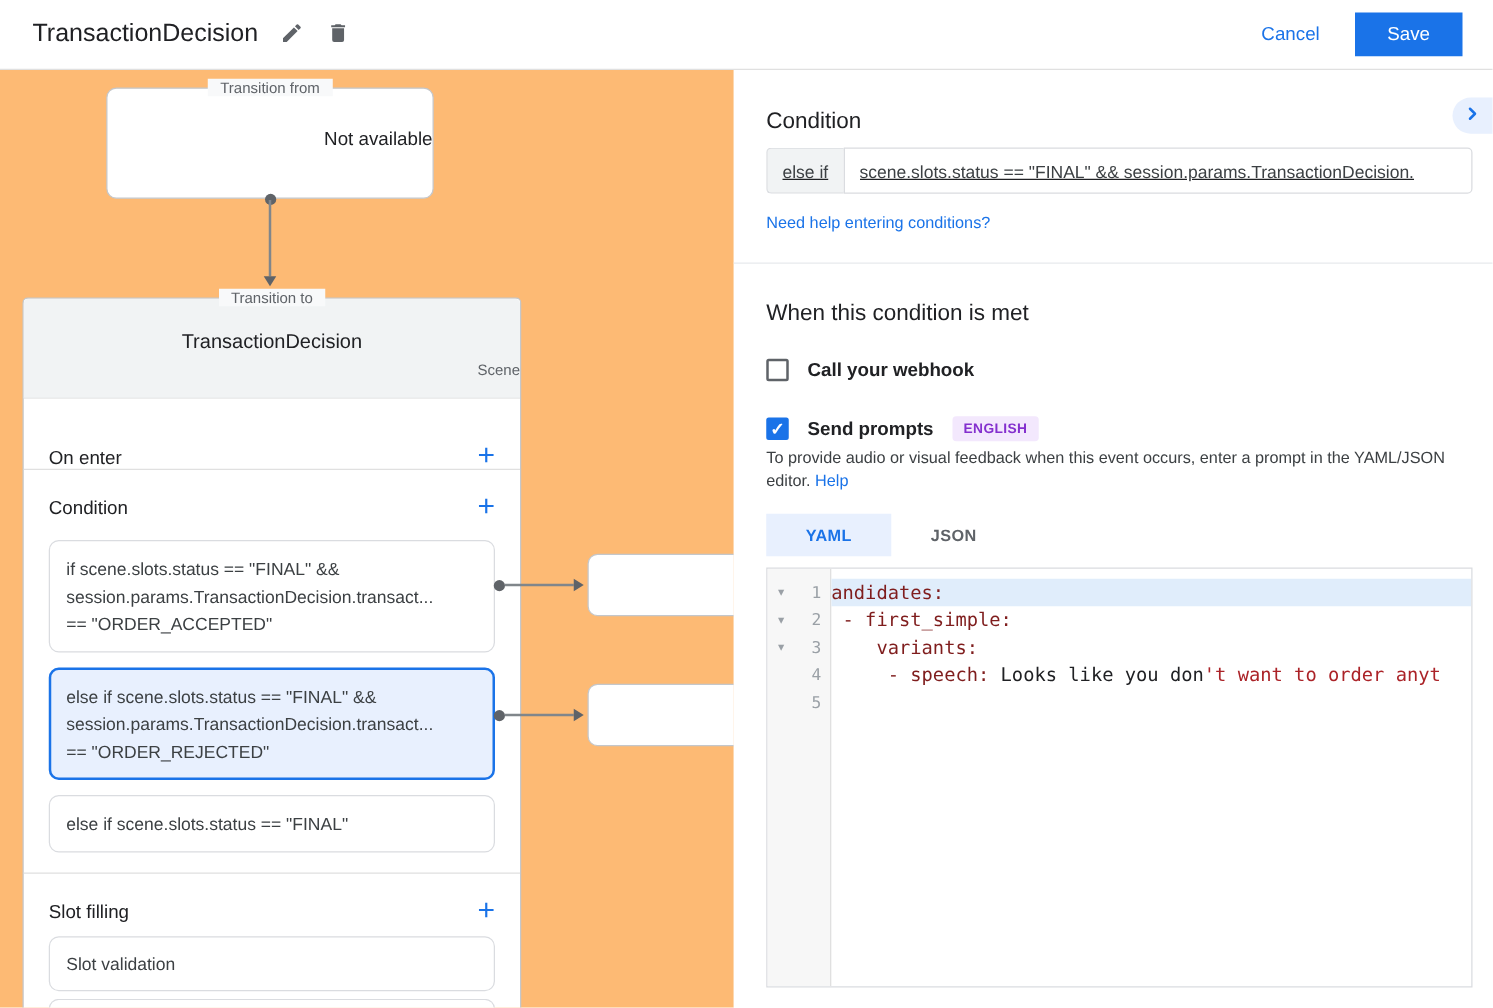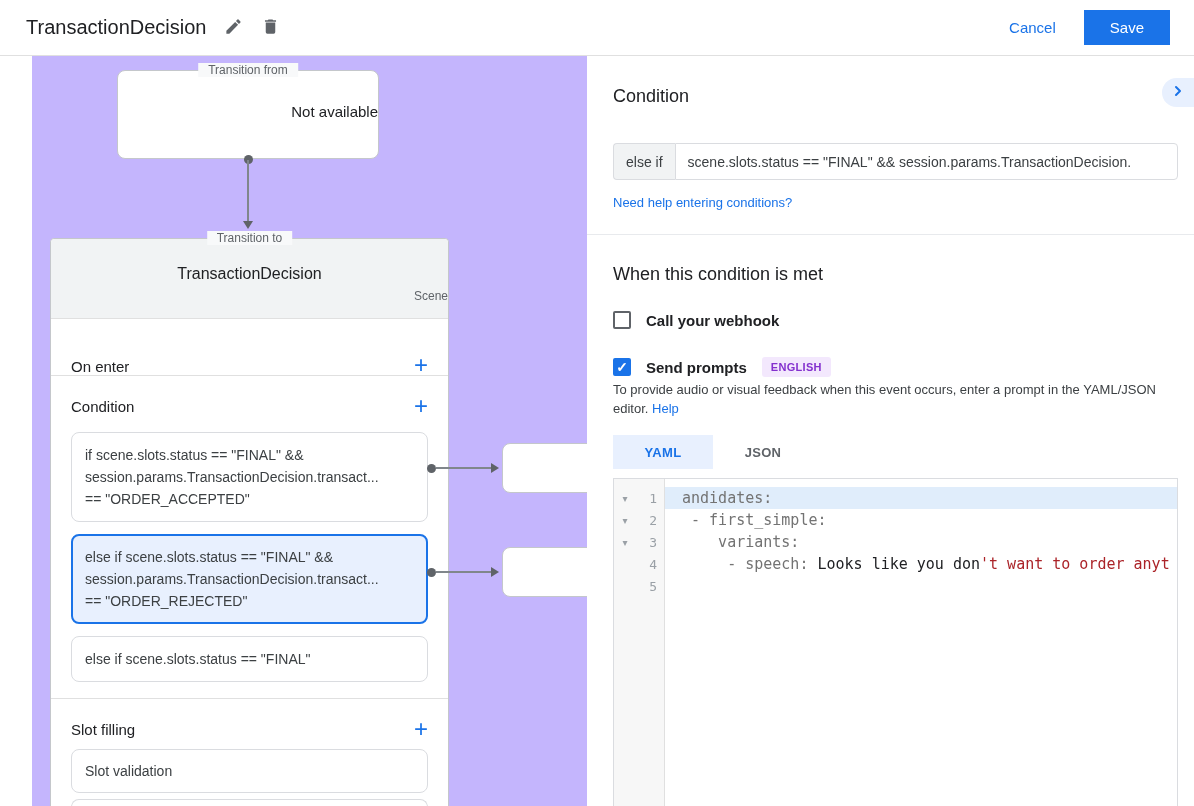--- a/index.html
+++ b/index.html
@@ -10,21 +10,21 @@
   .topbar { position:absolute; left:0; top:0; width:1194px; height:56px; background:#fff;
     border-bottom:1px solid #e0e0e0; display:flex; align-items:center; z-index:5; }
   .topbar-title { font-size:20px; color:#202124; margin-left:26px; }
   .icon-btn { background:none; border:none; cursor:pointer; margin-left:18px; display:flex; align-items:center; }
   .topbar-actions { margin-left:auto; display:flex; align-items:center; margin-right:24px; }
   .cancel-btn { background:none; border:none; color:#1a73e8; font-size:15px; font-weight:500; cursor:pointer; margin-right:28px; }
   .save-btn { background:#1a73e8; border:none; color:#fff; font-size:15px; font-weight:500;
     padding:9px 26px; border-radius:0; cursor:pointer; }
 
   
-  .canvas { position:absolute; left:0; top:56px; width:587px; height:750px; background:#c4b5fd; overflow:hidden; z-index:1;margin-left:32px; }
+  .canvas { position:absolute; left:0; top:56px; width:587px; height:750px; background:#fdba74; overflow:hidden; z-index:1; }
 
   .tf-box { position:absolute; left:85px; top:14px; width:262px; height:89px; background:#fff;
     border:1px solid #c4c7cb; border-radius:8px; }
   .legend { position:absolute; top:-8px; left:50%; transform:translateX(-50%); background:#f8f9fa;
     padding:0 10px; font-size:12px; color:#5f6368; white-space:nowrap; }
   .tf-value { position:absolute; left:0; right:0; top:32px; text-align:right; font-size:15px; color:#202124; }
 
   .dot { position:absolute; width:9px; height:9px; border-radius:50%; background:#5f6368; }
   .vline { position:absolute; width:2px; background:#80868b; }
   .hline { position:absolute; height:2px; background:#80868b; }
@@ -57,21 +57,21 @@
   .target-box { position:absolute; width:130px; height:50px; background:#fff;
     border:1px solid #c4c7cb; border-radius:8px; cursor:pointer; }
 
   
   .panel { position:absolute; left:587px; top:56px; width:607px; height:750px; background:#fff;
     z-index:3; padding:0 16px 0 26px; }
   .panel-head { position:relative; padding-top:30px; }
   .panel-heading { font-size:18px; color:#202124; }
   .chevron-pill { position:absolute; right:-16px; top:22px; width:32px; height:29px; background:#e8f0fe;
     border:none; border-radius:15px 0 0 15px; cursor:pointer; display:flex; align-items:center; justify-content:center; }
-  .cond-row { display:flex; margin-top:36px; height:37px; }
+  .cond-row { display:flex; margin-top:11px; height:37px;text-decoration:underline; }
   .cond-prefix { background:#f1f3f4; border:1px solid #dadce0; border-right:none; border-radius:4px 0 0 4px;
     font-size:14px; color:#3c4043; display:flex; align-items:center; padding:0 12px; }
   .cond-input { flex:1; border:1px solid #dadce0; border-radius:0 4px 4px 0; font-size:14px; color:#3c4043;
     padding:0 12px; font-family:"Liberation Sans", sans-serif; outline:none; background:#fff; }
   .help-link { display:inline-block; margin-top:15px; font-size:13px; color:#1a73e8; text-decoration:none; cursor:pointer; }
   .panel-divider { height:1px; background:#e8eaed; margin:23px -16px 0 -26px; }
   .when-heading { font-size:18px; font-weight:400; color:#202124; margin-top:29px; }
   .check-row { display:flex; align-items:center; margin-top:26px; }
   .checkbox { width:18px; height:18px; border:2px solid #5f6368; border-radius:2px; background:#fff;
     cursor:pointer; flex:none; }
@@ -88,21 +88,21 @@
   .tab.active { background:#e8f0fe; color:#1a73e8; }
   .editor { margin-top:9px; border:1px solid #dadce0; height:336px; display:flex; overflow:hidden; background:#fff; }
   .gutter { width:51px; flex:none; background:#f7f7f7; border-right:1px solid #e0e0e0; padding-top:8px; }
   .gutter-row { height:22px; display:flex; align-items:center; }
   .fold { width:16px; margin-left:3px; font-size:10px; color:#9aa0a6; text-align:center; cursor:pointer; }
   .lnum { flex:1; text-align:right; padding-right:7px; font-family:"DejaVu Sans Mono", monospace;
     font-size:13px; color:#9aa0a6; }
   .code { flex:1; padding-top:8px; overflow:hidden; cursor:text; }
   .code-row { height:22px; line-height:22px; font-family:"DejaVu Sans Mono", monospace; font-size:15px; white-space:pre; }
   .code-row.hl { background:#e0edfb; }
-  .tok-key { color:#737373;padding-left:17px; }
+  .tok-key { color:#7f1d1d; }
   .tok-plain { color:#202124; }
   .tok-str { color:#ab2328; }
 </style>
 </head>
 <body>
 
 <div class="topbar">
   <div class="topbar-title">TransactionDecision</div>
   <button class="icon-btn">
     <span>

